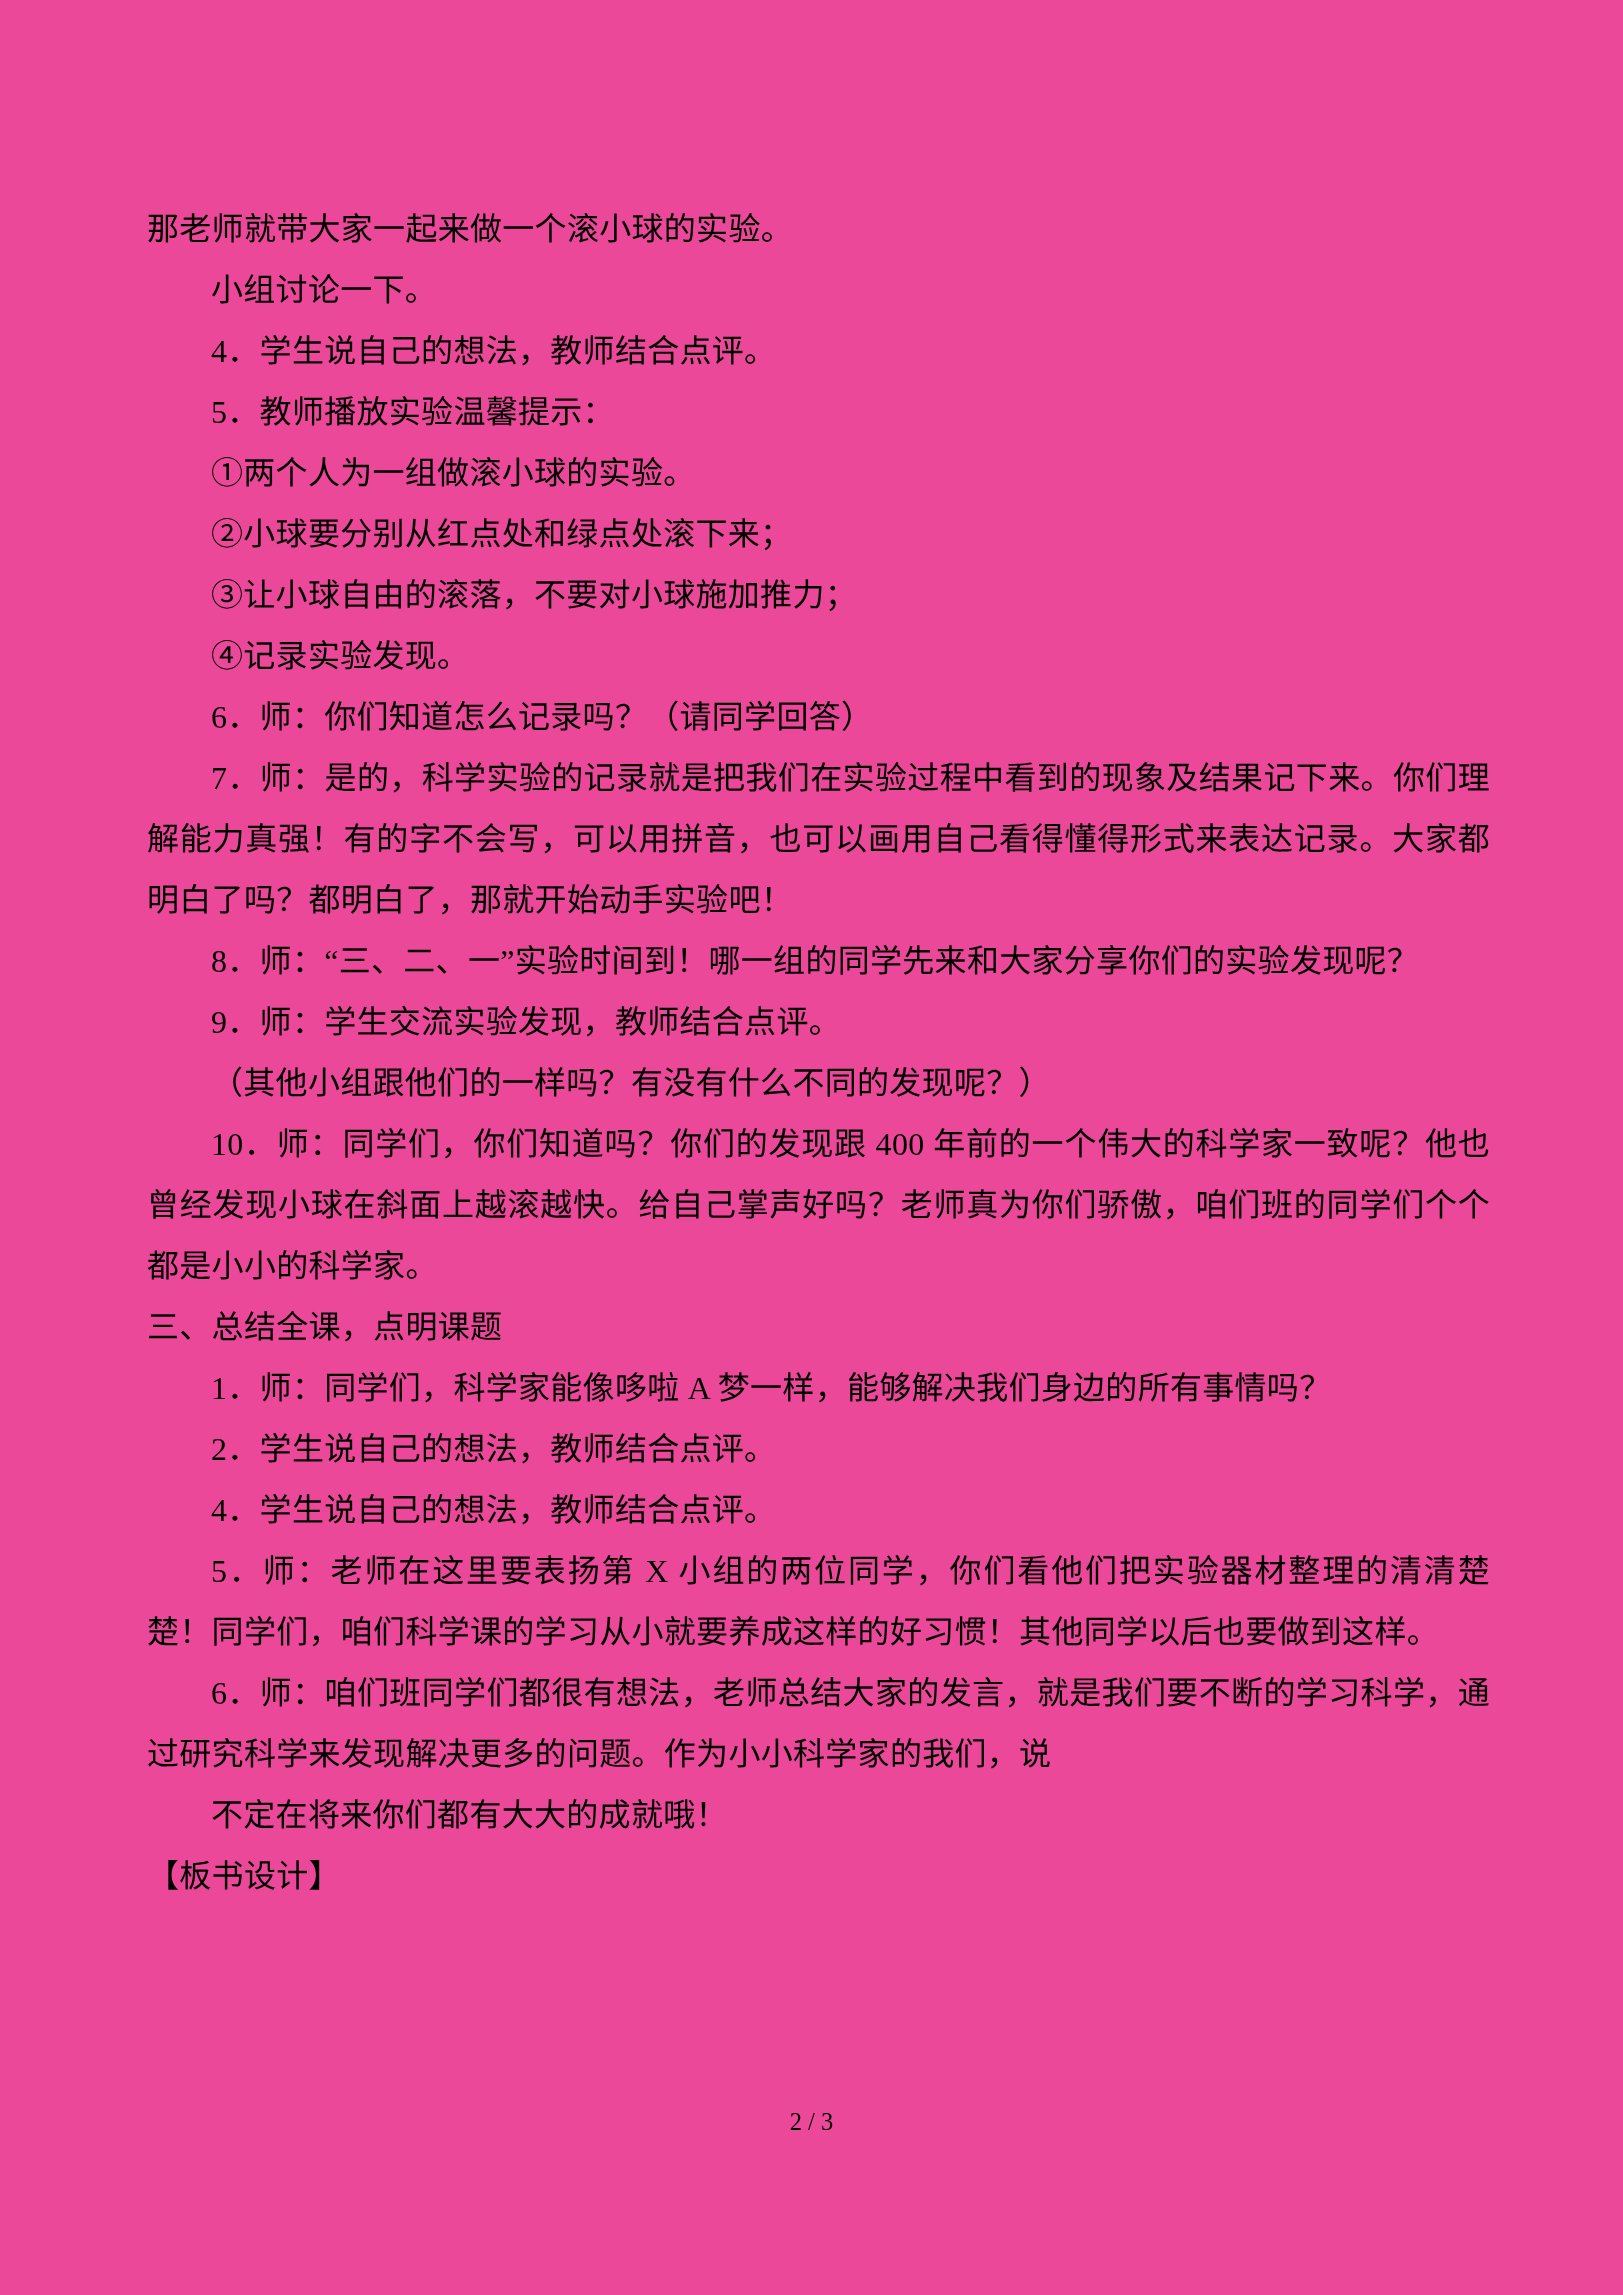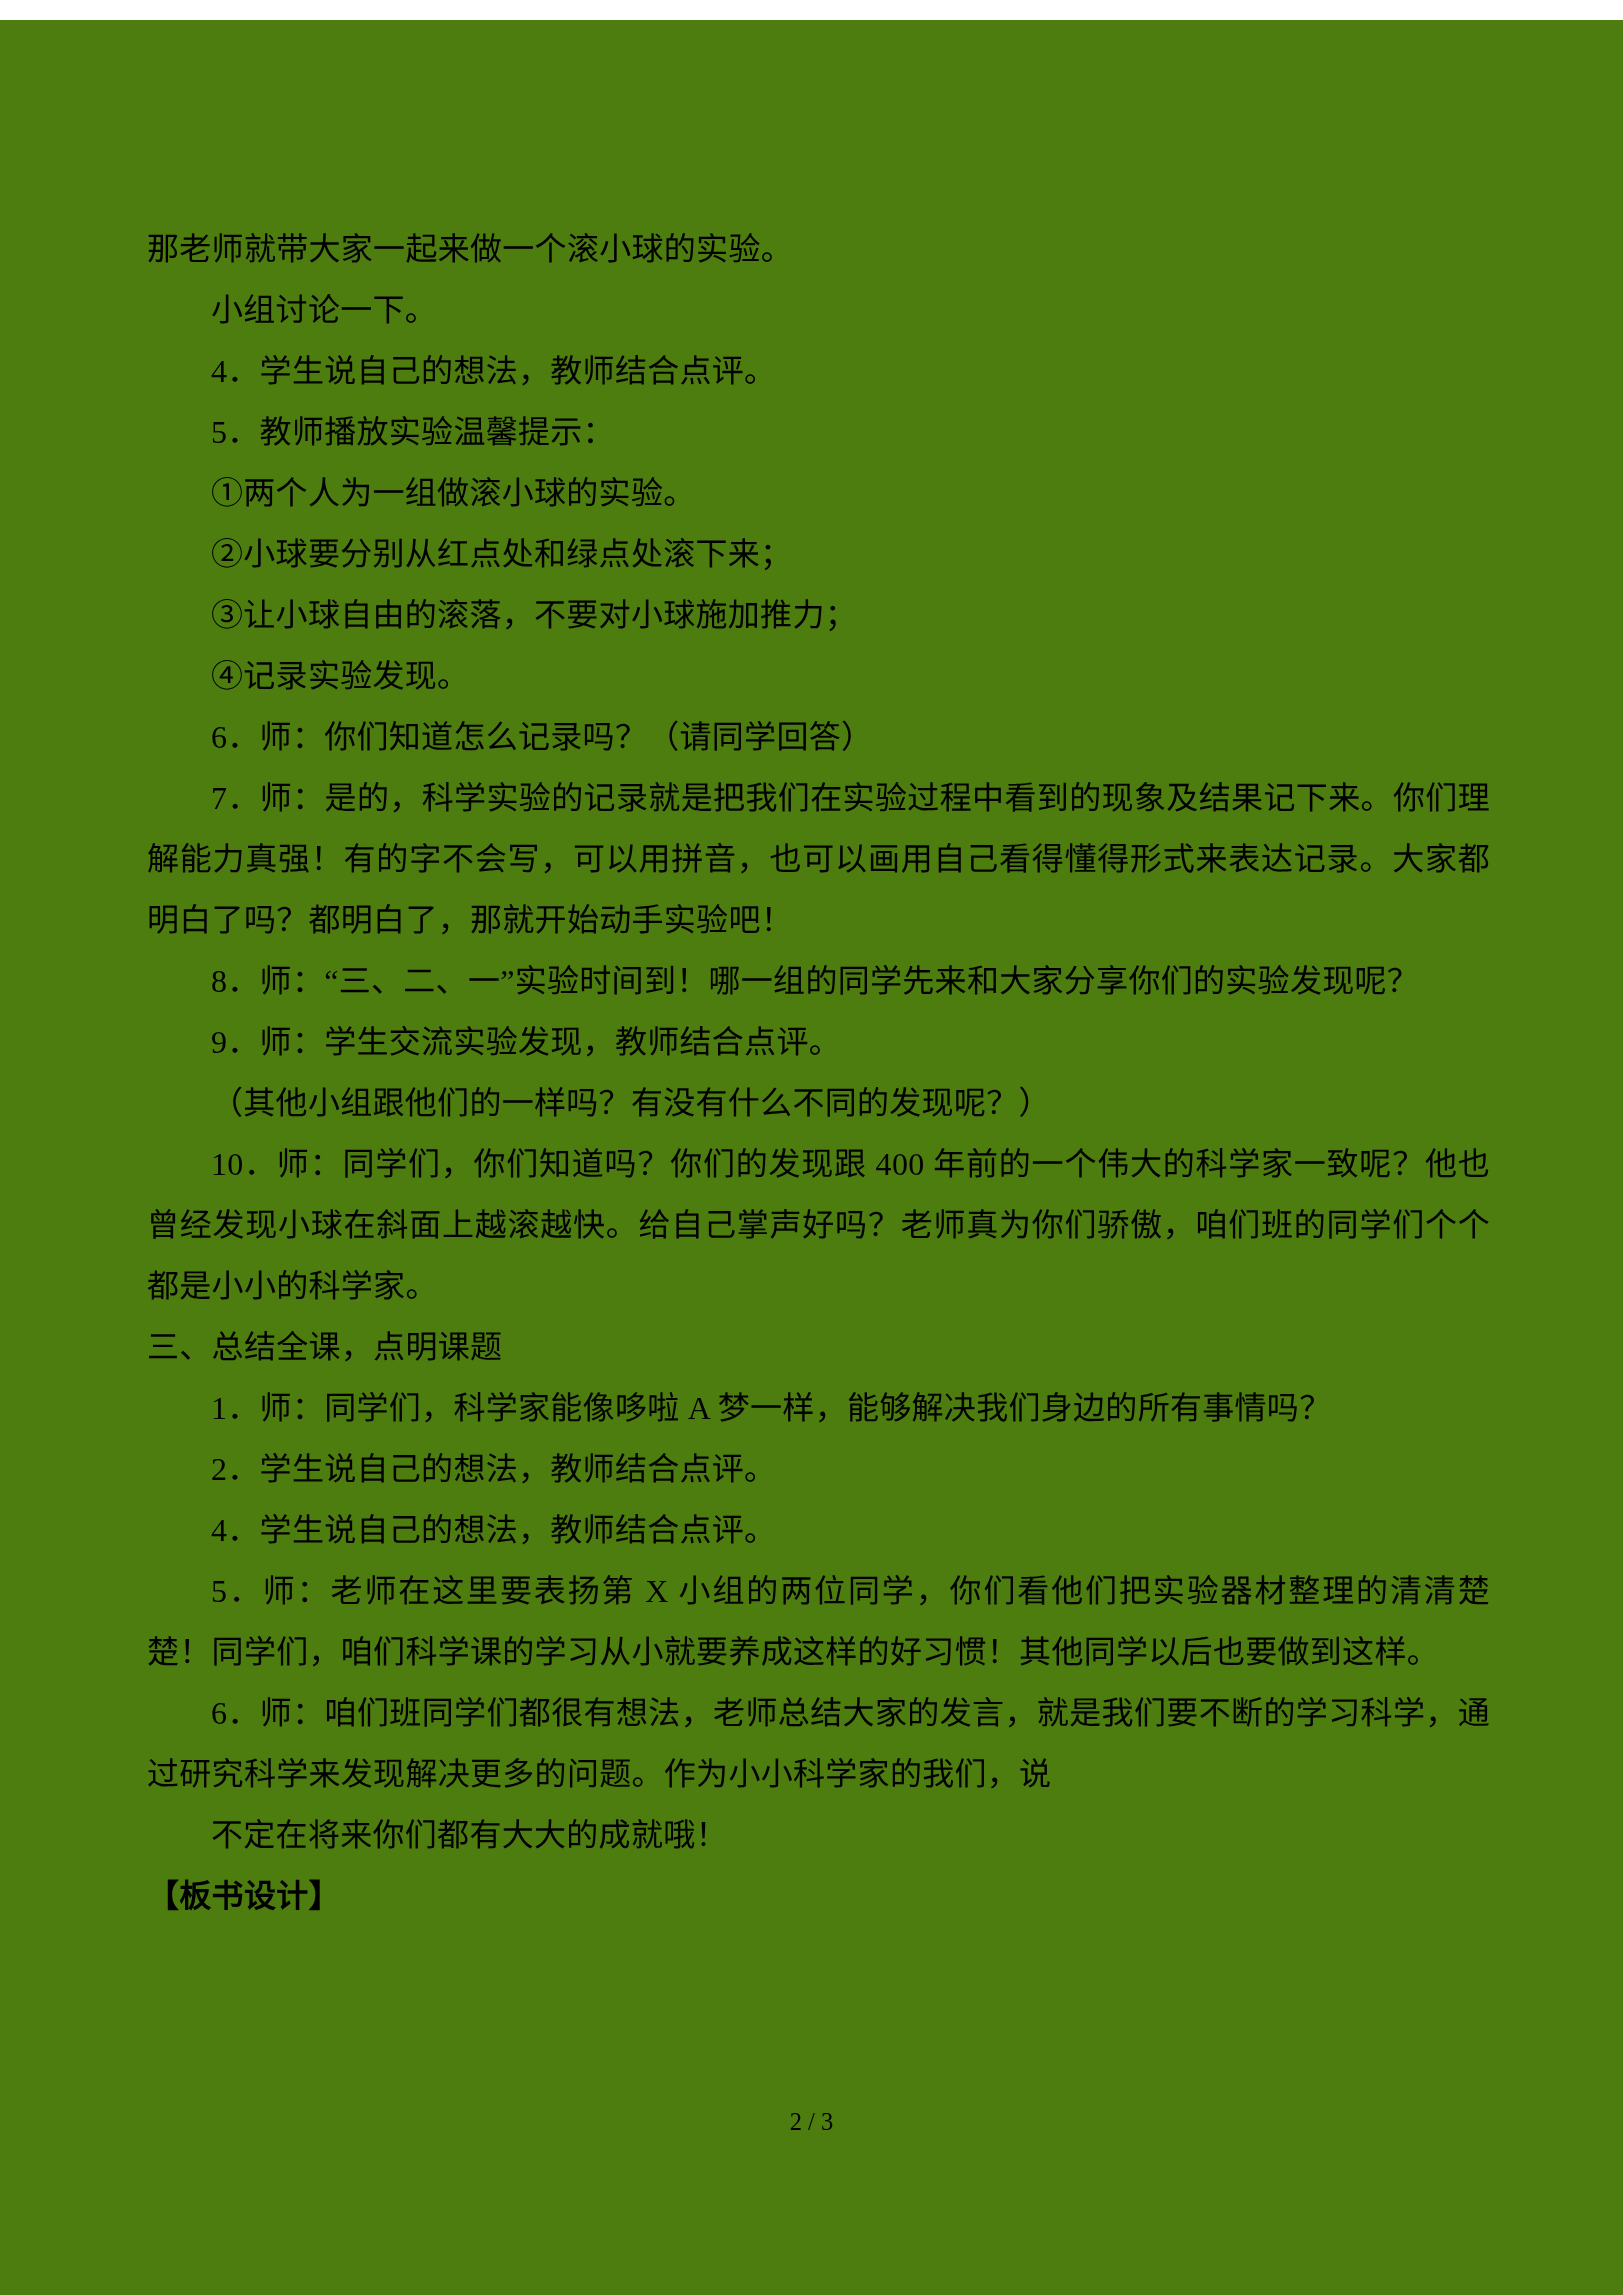--- a/index.html
+++ b/index.html
@@ -9,38 +9,37 @@
     height: 2295px;
     background: #ffffff;
     color: #000000;
     font-family: "Liberation Serif", "DejaVu Serif", serif;
     position: relative;
     overflow: hidden;
   }
   .doc-page {
     position: absolute;
     inset: 0;
-    background: #4d7c0f;
-    margin-top: 20px;
+    background: #ec4899;
   }
   .doc-content {
     position: absolute;
     top: 199px;
     left: 147px;
     right: 133px;
   }
   p.doc-par {
     margin: 0;
     font-size: 32px;
     line-height: 61px;
     text-align: justify;
     letter-spacing: 0.3px;
   }
   p.doc-par.indent { text-indent: 64px; }
-  p.doc-par.bold { font-weight: bold; }
+  p.doc-par.bold { font-weight: normal; }
   .page-footer {
     position: absolute;
     bottom: 159px;
     left: 0;
     width: 100%;
     text-align: center;
     font-size: 24.5px;
     color: #000000;
   }
 </style>

